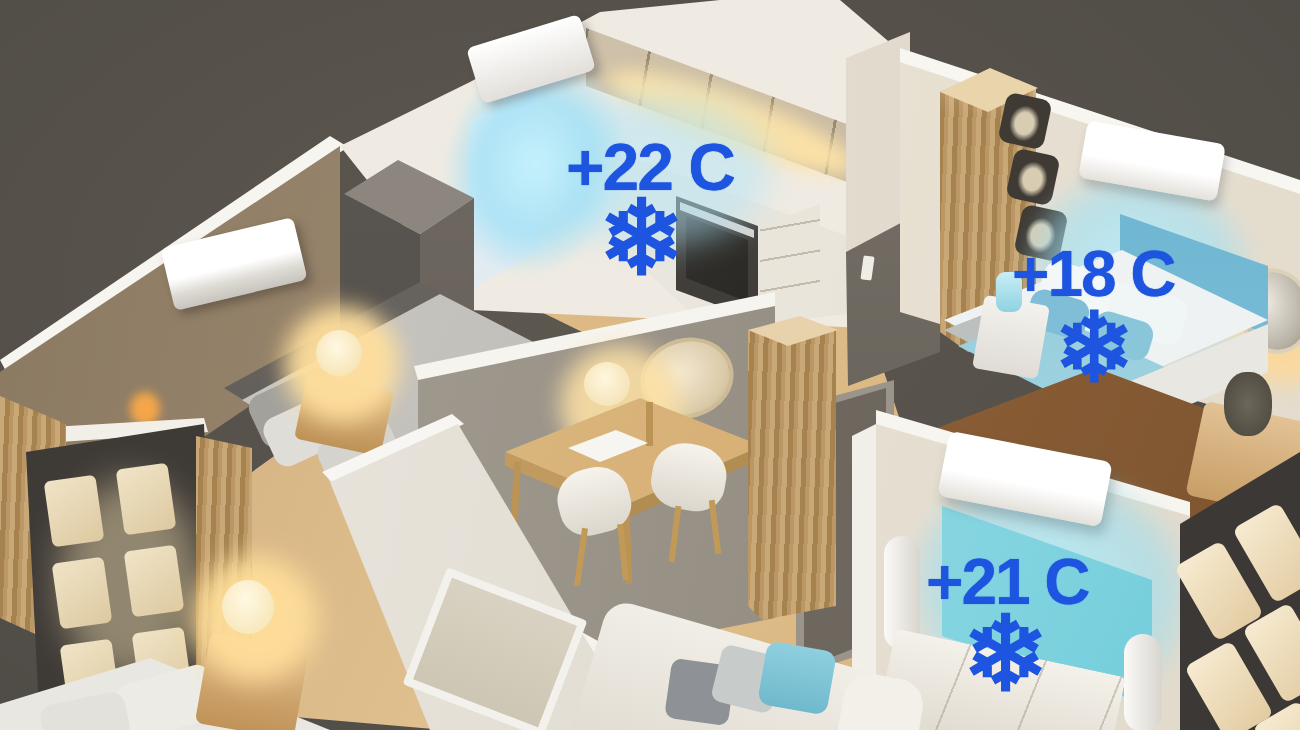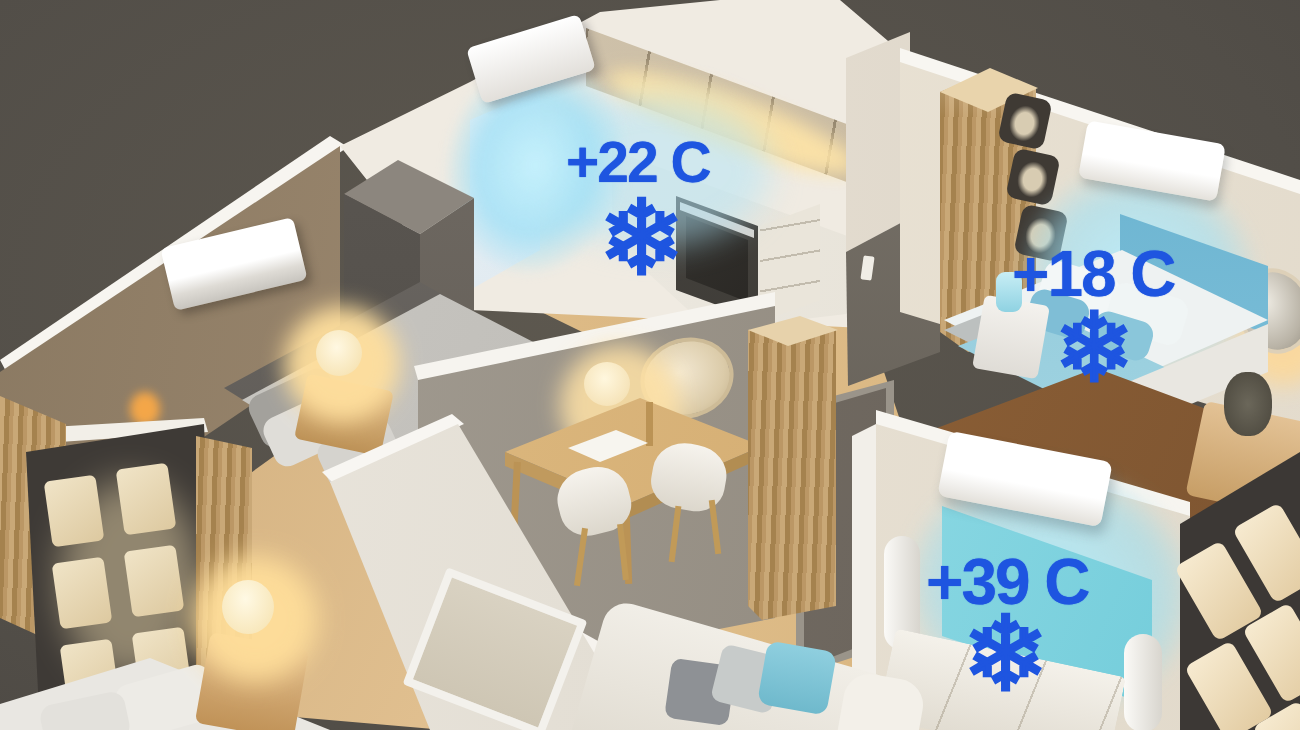--- a/index.html
+++ b/index.html
@@ -210,21 +210,21 @@
     background:linear-gradient(#d9d2c2,#cec6b4); border:8px solid #f3f1ec; box-sizing:border-box; }
   #sofa-body { left:582px; top:636px; width:300px; height:160px; transform:rotate(16deg); border-radius:24px;
     background:linear-gradient(#f1eee7,#dfdacf); }
   #sofa-pillow-gray { left:668px; top:662px; width:64px; height:60px; transform:rotate(8deg); border-radius:10px; background:#8e9195; }
   #sofa-pillow-light { left:716px; top:650px; width:62px; height:58px; transform:rotate(14deg); border-radius:10px; background:#c7cbca; }
   #sofa-pillow-teal { left:762px; top:646px; width:70px; height:64px; transform:rotate(10deg); border-radius:12px;
     background:linear-gradient(#8fcfdf,#6fb9cc); }
   #sofa-armrest { left:838px; top:676px; width:80px; height:112px; transform:rotate(10deg); border-radius:26px; background:#f3f0e9; }
 
   
-  .temp { position:absolute; color:#1e55e0; font-weight:bold; font-size:57px; letter-spacing:-2px;
+  .temp { position:absolute; color:#1e55e0; font-weight:bold; font-size:66px; letter-spacing:-2px;
     line-height:1; white-space:nowrap; text-shadow:0 0 1px #1e55e0; }
   .flake { position:absolute; color:#1e55e0; line-height:1; -webkit-text-stroke:3px #1e55e0; }
   #t22 { left:566px; top:134px; } #flake22 { left:598px; top:186px; font-size:104px; }
   #t24 { left:1012px; top:242px; font-size:64px; } #flake24 { left:1054px; top:300px; font-size:96px; }
   #t21 { left:926px; top:550px; font-size:64px; } #flake21 { left:962px; top:602px; font-size:104px; }
 </style>
 </head>
 <body>
 
 <div id="stage">
@@ -364,16 +364,16 @@
   <div class="b" id="sofa-body"></div>
   <div class="b" id="sofa-pillow-gray"></div>
   <div class="b" id="sofa-pillow-light"></div>
   <div class="b" id="sofa-pillow-teal"></div>
   <div class="b" id="sofa-armrest"></div>
 
   <div class="temp" id="t22">+22 C</div>
   <div class="flake" id="flake22">❄</div>
   <div class="temp" id="t24">+18 C</div>
   <div class="flake" id="flake24">❄</div>
-  <div class="temp" id="t21">+39 C</div>
+  <div class="temp" id="t21">+21 C</div>
   <div class="flake" id="flake21">❄</div>
 
 </div>
 
 </body></html>

